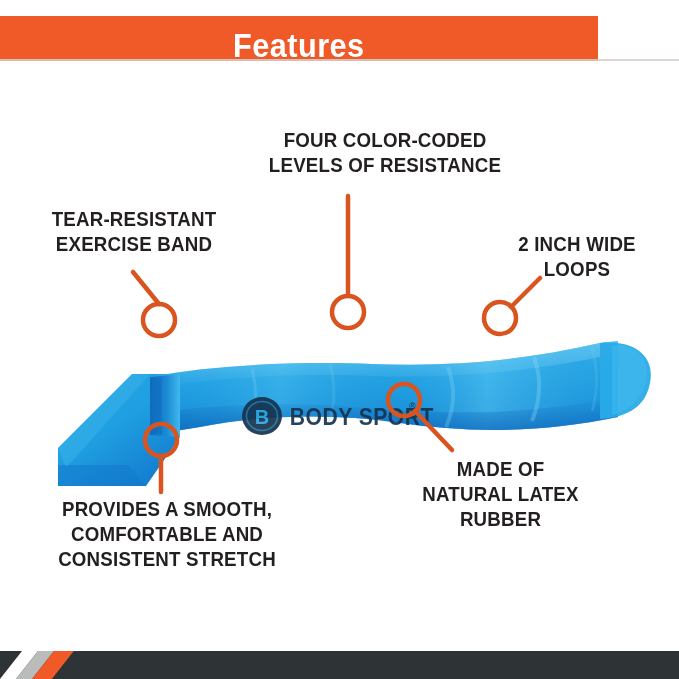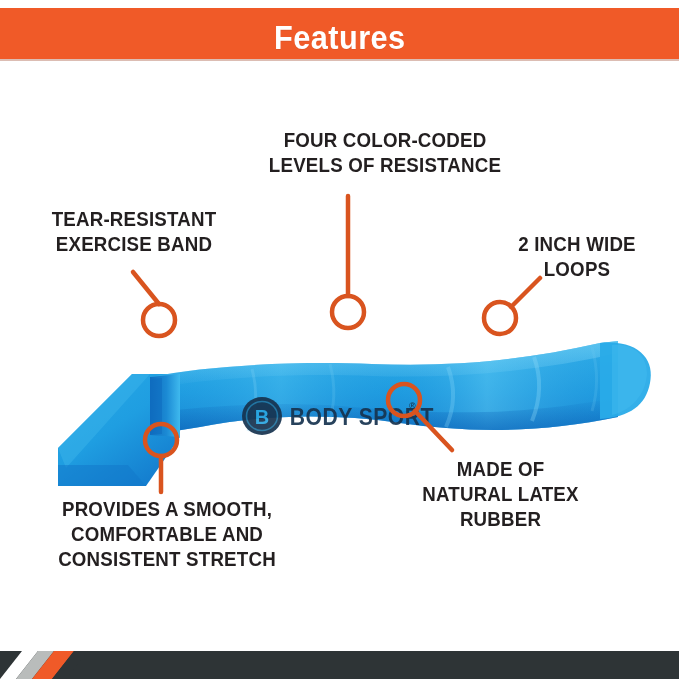--- a/index.html
+++ b/index.html
@@ -18,22 +18,22 @@
     width: 679px;
     height: 679px;
     background: #ffffff;
     overflow: hidden;
   }
 
   
   #header-bar {
     position: absolute;
     left: 0;
-    top: 8px;
-    width: 679px;
+    top: 16px;
+    width: 598px;
     height: 59px;
     background: #f05a28;
     display: flex;
     align-items: center;
     justify-content: center;
   }
   #header-title {
     color: #ffffff;
     font-family: "Liberation Sans", sans-serif;
     font-size: 33px;

